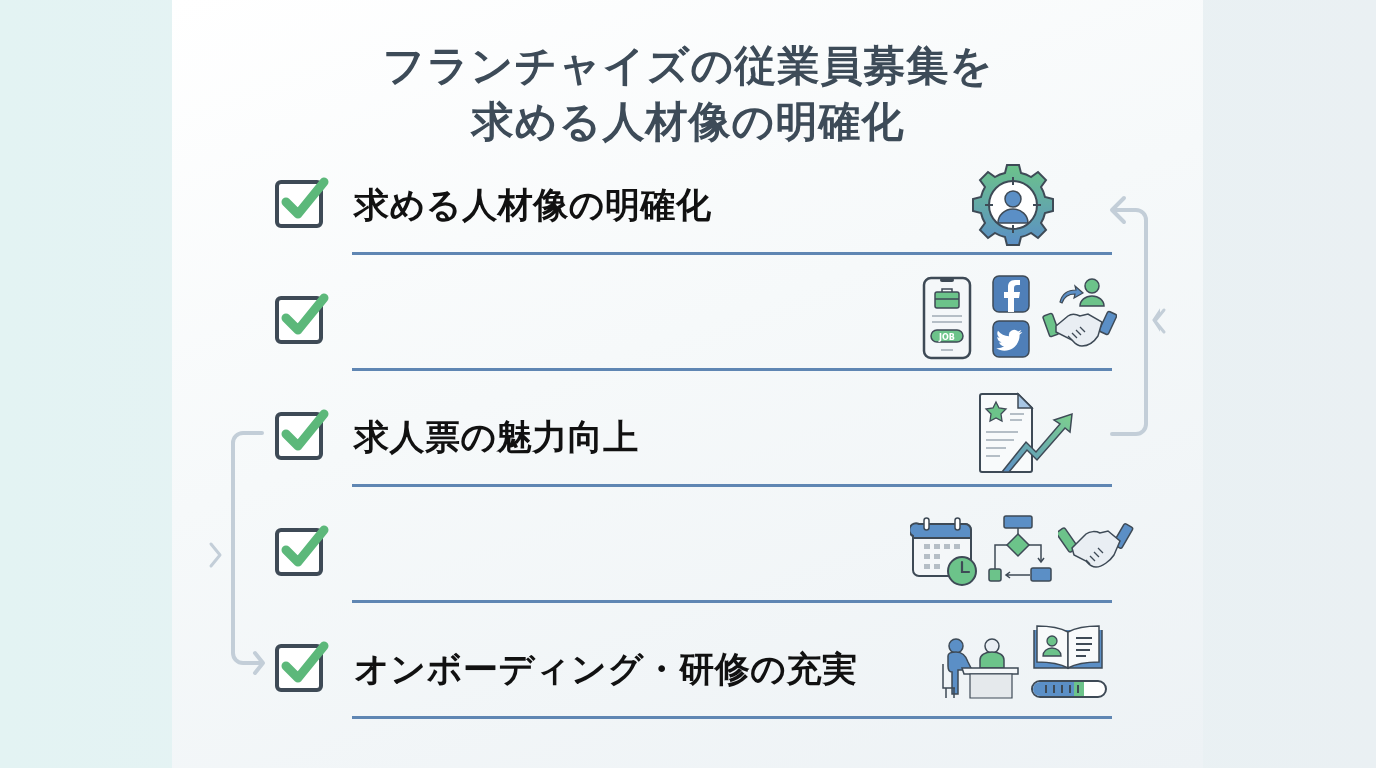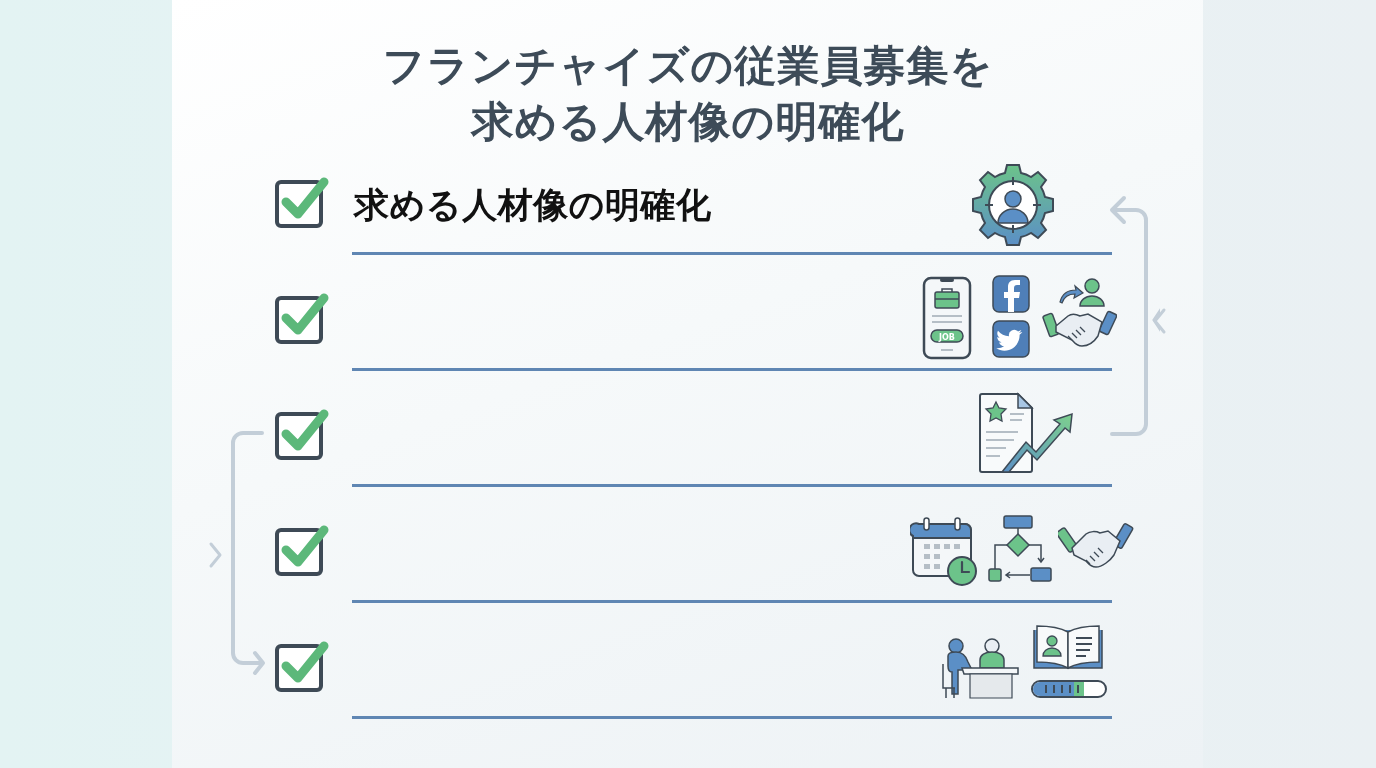--- a/index.html
+++ b/index.html
@@ -113,20 +113,21 @@
     <path d="M26 62 l4 4 M30 59 l5 5 M34 56 l5 5 M38 53 l5 5" stroke="#3e4a56" stroke-width="1.3" fill="none"></path>
   </svg>
   <div class="sep" style="top:92px"></div>
 </div>
 
 <div class="row" style="top:392px">
   <svg class="checkbox" style="top:12px" viewBox="0 0 58 58">
     <rect x="3" y="10" width="44" height="44" rx="4" fill="#fff" stroke="#3e4a56" stroke-width="4"></rect>
     <path d="M12 30 L24 42 L50 10" fill="none" stroke="#5cb87a" stroke-width="9" stroke-linecap="round" stroke-linejoin="round"></path>
   </svg>
+  <div class="row-label" style="top:22px">求人票の魅力向上</div>
   <svg class="icon" style="left:976px;top:0px" width="106" height="84" viewBox="0 0 106 84">
     <defs>
         <linearGradient id="g3" x1="0" y1="1" x2="1" y2="0">
           <stop offset="0" stop-color="#5b8fc6"></stop>
           <stop offset="1" stop-color="#7dd08e"></stop>
         </linearGradient>
       </defs>
     <path d="M6 2 h36 l14 14 v62 a2 2 0 0 1 -2 2 h-48 a2 2 0 0 1 -2 -2 v-74 a2 2 0 0 1 2 -2 z" fill="#f8fafb" stroke="#3e4a56" stroke-width="2"></path>
     <path d="M42 2 v14 h14 z" fill="#a8c6e4" stroke="#3e4a56" stroke-width="1.5"></path>
     <path d="M20 10 l3 6 l7 1 l-5 5 l1 7 l-6 -3 l-6 3 l1 -7 l-5 -5 l7 -1 z" fill="#6cc38a" stroke="#3e4a56" stroke-width="1.3"></path>
@@ -176,20 +177,21 @@
     <path d="M28 40 l4 4 M32 36 l5 5 M36 32 l5 5 M40 28 l5 5" stroke="#3e4a56" stroke-width="1.3" fill="none"></path>
   </svg>
   <div class="sep" style="top:92px"></div>
 </div>
 
 <div class="row" style="top:624px">
   <svg class="checkbox" style="top:12px" viewBox="0 0 58 58">
     <rect x="3" y="10" width="44" height="44" rx="4" fill="#fff" stroke="#3e4a56" stroke-width="4"></rect>
     <path d="M12 30 L24 42 L50 10" fill="none" stroke="#5cb87a" stroke-width="9" stroke-linecap="round" stroke-linejoin="round"></path>
   </svg>
+  <div class="row-label" style="top:22px">オンボーディング・研修の充実</div>
   <svg class="icon" style="left:940px;top:10px" width="82" height="68" viewBox="0 0 82 68">
     <circle cx="16" cy="12" r="7" fill="#5b8fc6" stroke="#3e4a56" stroke-width="1.5"></circle>
     <path d="M8 22 c0 -3 4 -4 8 -4 c6 0 10 4 12 10 l4 8 h-14 v24 h-6 v-22 c-4 0 -4 -4 -4 -6 z" fill="#5b8fc6" stroke="#3e4a56" stroke-width="1.5"></path>
     <path d="M3 30 v24 h12 M6 54 v10 M14 54 v10" fill="none" stroke="#3e4a56" stroke-width="1.5"></path>
     <circle cx="52" cy="12" r="7" fill="#e9eef3" stroke="#3e4a56" stroke-width="1.5"></circle>
     <path d="M40 34 v-8 c0 -5 5 -8 12 -8 c7 0 12 3 12 8 v8 z" fill="#6cc38a" stroke="#3e4a56" stroke-width="1.5"></path>
     <path d="M22 34 h56 v6 h-54 z" fill="#f4f7f9" stroke="#3e4a56" stroke-width="1.5"></path>
     <path d="M30 40 h42 v24 h-42 z" fill="#e5e9ec" stroke="#3e4a56" stroke-width="1.2"></path>
   </svg>
   <svg class="icon" style="left:1032px;top:0px" width="72" height="48" viewBox="0 0 72 48">

